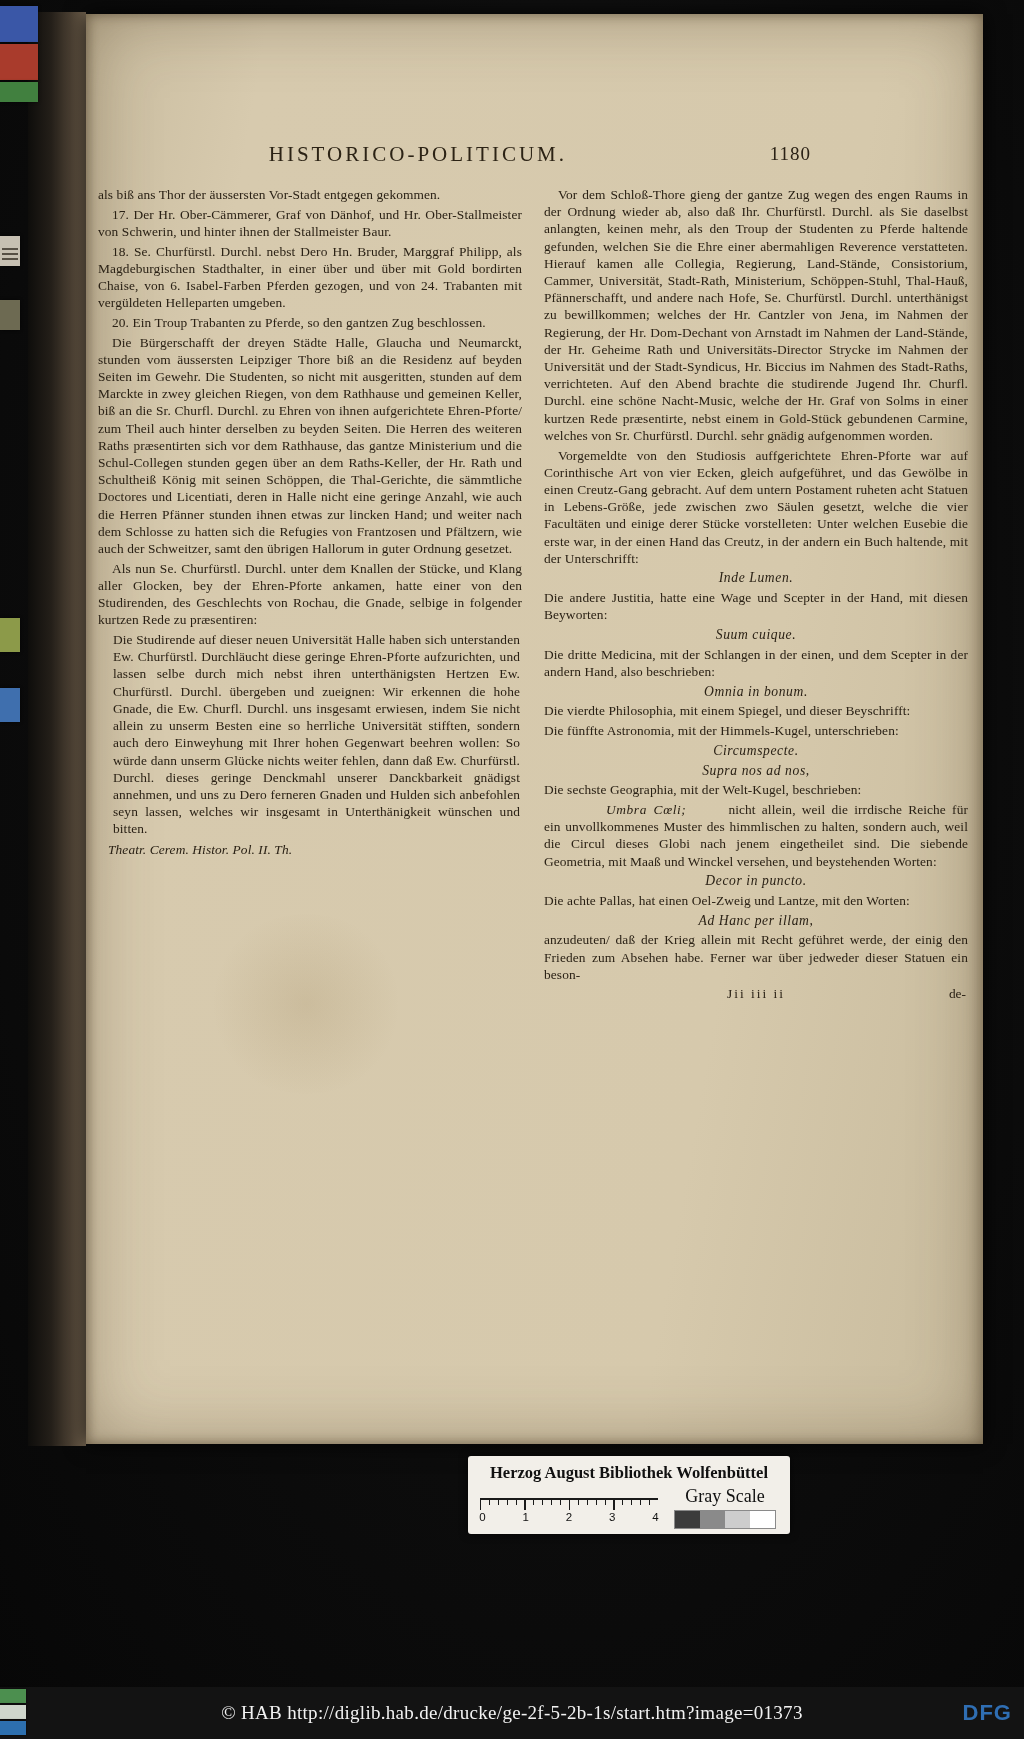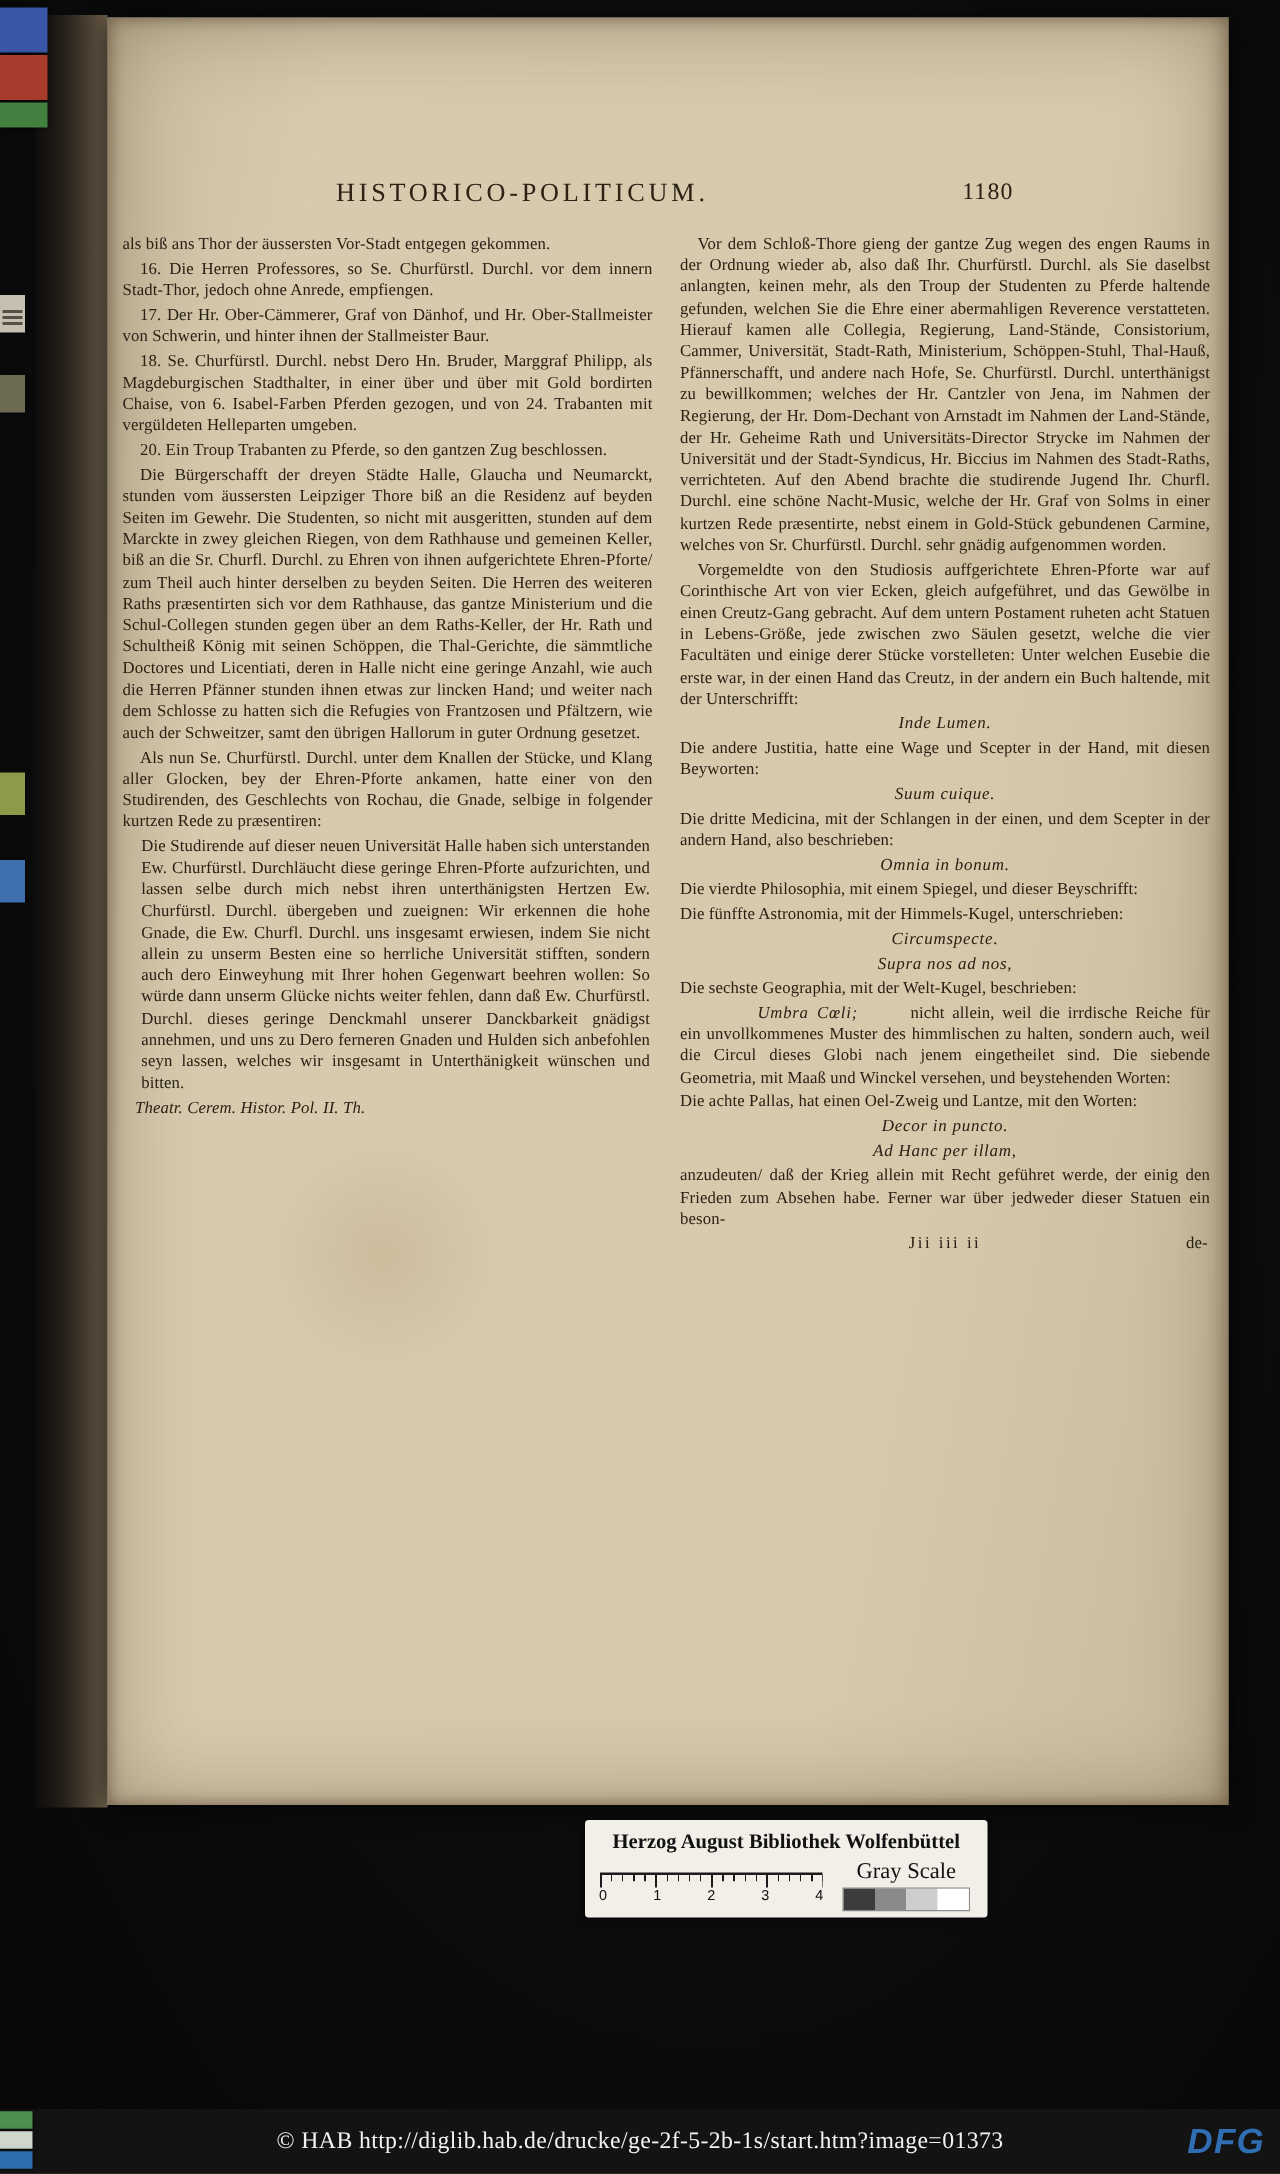--- a/index.html
+++ b/index.html
@@ -91,22 +91,22 @@
   
   .footer {
     position:absolute; left:0; bottom:0; width:1024px; height:52px; background:#131313;
   }
   .credit {
     position:absolute; left:50%; top:50%; transform:translate(-50%,-50%);
     color:#f2f2f2; font-size:19px; white-space:nowrap; letter-spacing:.3px;
   }
   .dfg {
     position:absolute; right:12px; top:50%; transform:translateY(-50%);
-    font-family:"Liberation Sans", sans-serif; font-weight:bold; font-style:italic;
-    font-size:28px; letter-spacing:1px;text-align:right;
+    font-family:"Liberation Sans", sans-serif; font-weight:bold; 
+    font-size:22px; letter-spacing:1px;text-align:right;
   }
 </style>
 </head>
 <body>
 
 <div class="book-edge"></div>
 
 <div class="chip" style="left: 0px; top: 6px; width: 38px; height: 36px; background: rgb(58, 87, 167);"></div>
 <div class="chip" style="left: 0px; top: 44px; width: 38px; height: 36px; background: rgb(169, 59, 44);"></div>
 <div class="chip" style="left: 0px; top: 82px; width: 38px; height: 20px; background: rgb(65, 128, 63);"></div>
@@ -123,21 +123,20 @@
 
   <div class="running-head">
     <span class="title">HISTORICO-POLITICUM.</span>
     <span class="pagenum">1180</span>
   </div>
 
   <div class="cols">
 
     <div class="col">
       <p class="para">als biß ans Thor der äussersten Vor-Stadt entgegen gekommen.</p>
-      <p class="para ind">16. Die Herren Professores, so Se. Churfürstl. Durchl. vor dem innern Stadt-Thor, jedoch ohne Anrede, empfiengen.</p>
       <p class="para ind">17. Der Hr. Ober-Cämmerer, Graf von Dänhof, und Hr. Ober-Stallmeister von Schwerin, und hinter ihnen der Stallmeister Baur.</p>
       <p class="para ind">18. Se. Churfürstl. Durchl. nebst Dero Hn. Bruder, Marggraf Philipp, als Magdeburgischen Stadthalter, in einer über und über mit Gold bordirten Chaise, von 6. Isabel-Farben Pferden gezogen, und von 24. Trabanten mit vergüldeten Helleparten umgeben.</p>
       <p class="para ind">20. Ein Troup Trabanten zu Pferde, so den gantzen Zug beschlossen.</p>
       <p class="para ind">Die Bürgerschafft der dreyen Städte Halle, Glaucha und Neumarckt, stunden vom äussersten Leipziger Thore biß an die Residenz auf beyden Seiten im Gewehr. Die Studenten, so nicht mit ausgeritten, stunden auf dem Marckte in zwey gleichen Riegen, von dem Rathhause und gemeinen Keller, biß an die Sr. Churfl. Durchl. zu Ehren von ihnen aufgerichtete Ehren-Pforte/ zum Theil auch hinter derselben zu beyden Seiten. Die Herren des weiteren Raths præsentirten sich vor dem Rathhause, das gantze Ministerium und die Schul-Collegen stunden gegen über an dem Raths-Keller, der Hr. Rath und Schultheiß König mit seinen Schöppen, die Thal-Gerichte, die sämmtliche Doctores und Licentiati, deren in Halle nicht eine geringe Anzahl, wie auch die Herren Pfänner stunden ihnen etwas zur lincken Hand; und weiter nach dem Schlosse zu hatten sich die Refugies von Frantzosen und Pfältzern, wie auch der Schweitzer, samt den übrigen Hallorum in guter Ordnung gesetzet.</p>
       <p class="para ind">Als nun Se. Churfürstl. Durchl. unter dem Knallen der Stücke, und Klang aller Glocken, bey der Ehren-Pforte ankamen, hatte einer von den Studirenden, des Geschlechts von Rochau, die Gnade, selbige in folgender kurtzen Rede zu præsentiren:</p>
       <p class="para speech">Die Studirende auf dieser neuen Universität Halle haben sich unterstanden Ew. Churfürstl. Durchläucht diese geringe Ehren-Pforte aufzurichten, und lassen selbe durch mich nebst ihren unterthänigsten Hertzen Ew. Churfürstl. Durchl. übergeben und zueignen: Wir erkennen die hohe Gnade, die Ew. Churfl. Durchl. uns insgesamt erwiesen, indem Sie nicht allein zu unserm Besten eine so herrliche Universität stifften, sondern auch dero Einweyhung mit Ihrer hohen Gegenwart beehren wollen: So würde dann unserm Glücke nichts weiter fehlen, dann daß Ew. Churfürstl. Durchl. dieses geringe Denckmahl unserer Danckbarkeit gnädigst annehmen, und uns zu Dero ferneren Gnaden und Hulden sich anbefohlen seyn lassen, welches wir insgesamt in Unterthänigkeit wünschen und bitten.</p>
       <p class="para src">Theatr. Cerem. Histor. Pol. II. Th.</p>
     </div>
 
     <div class="col">
@@ -147,22 +146,22 @@
       <p class="para">Die andere Justitia, hatte eine Wage und Scepter in der Hand, mit diesen Beyworten:</p>
       <p class="para motto">Suum cuique.</p>
       <p class="para">Die dritte Medicina, mit der Schlangen in der einen, und dem Scepter in der andern Hand, also beschrieben:</p>
       <p class="para motto">Omnia in bonum.</p>
       <p class="para">Die vierdte Philosophia, mit einem Spiegel, und dieser Beyschrifft:</p>
       <p class="para">Die fünffte Astronomia, mit der Himmels-Kugel, unterschrieben:</p>
       <p class="para motto">Circumspecte.</p>
       <p class="para motto">Supra nos ad nos,</p>
       <p class="para">Die sechste Geographia, mit der Welt-Kugel, beschrieben:</p>
       <p class="para umbra"><span class="latin">Umbra Cœli;</span><span>nicht allein, weil die irrdische Reiche für ein unvollkommenes Muster des himmlischen zu halten, sondern auch, weil die Circul dieses Globi nach jenem eingetheilet sind. Die siebende Geometria, mit Maaß und Winckel versehen, und beystehenden Worten:</span></p>
+      <p class="para motto">Decor in puncto.</p>
       <p class="para">Die achte Pallas, hat einen Oel-Zweig und Lantze, mit den Worten:</p>
-      <p class="para motto">Decor in puncto.</p>
       <p class="para motto">Ad Hanc per illam,</p>
       <p class="para">anzudeuten/ daß der Krieg allein mit Recht geführet werde, der einig den Frieden zum Absehen habe. Ferner war über jedweder dieser Statuen ein beson-</p>
       <div class="sig-row">
         <span>Jii iii ii</span>
         <span class="catch">de-</span>
       </div>
     </div>
 
   </div>
 </div>

